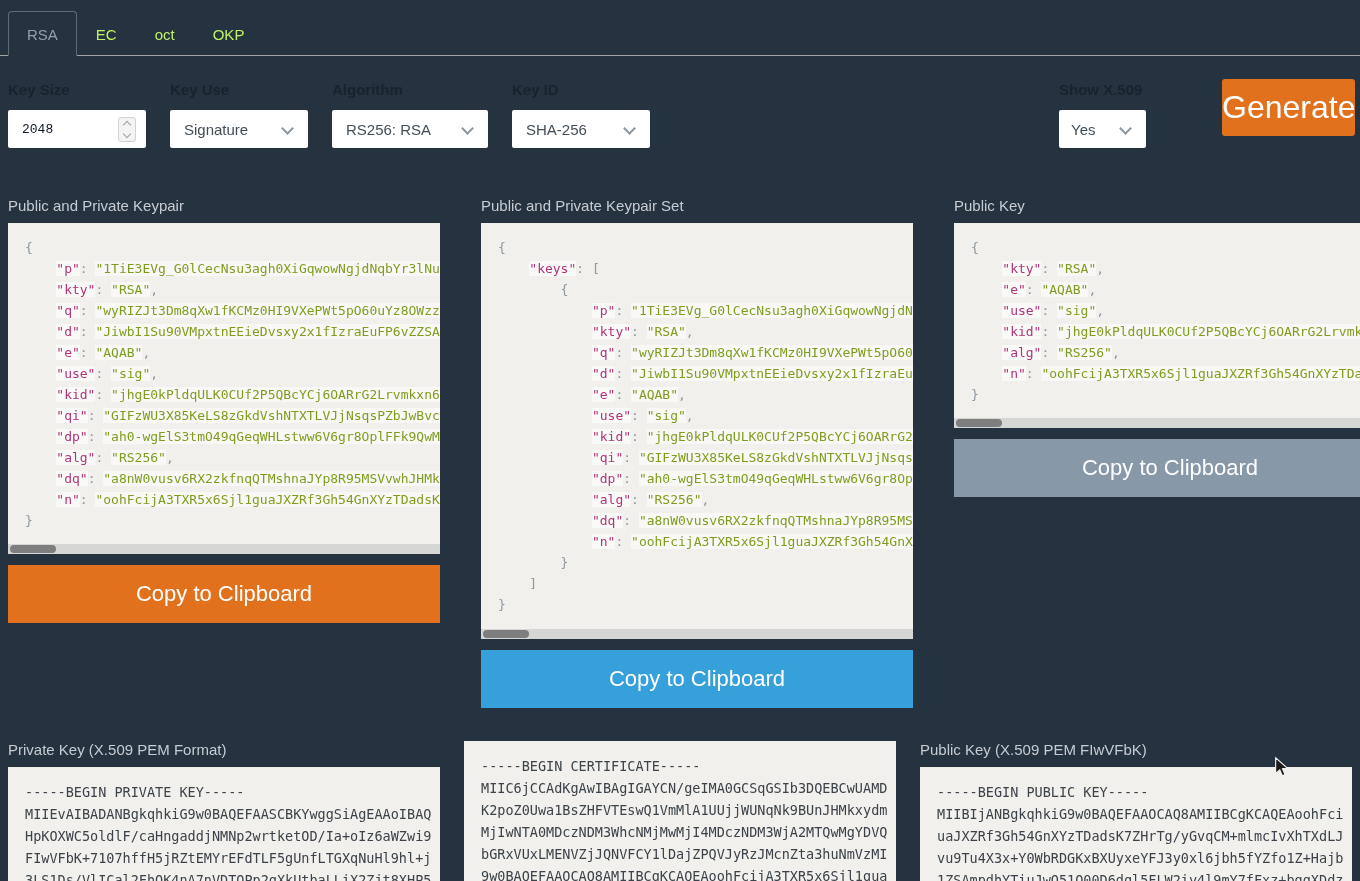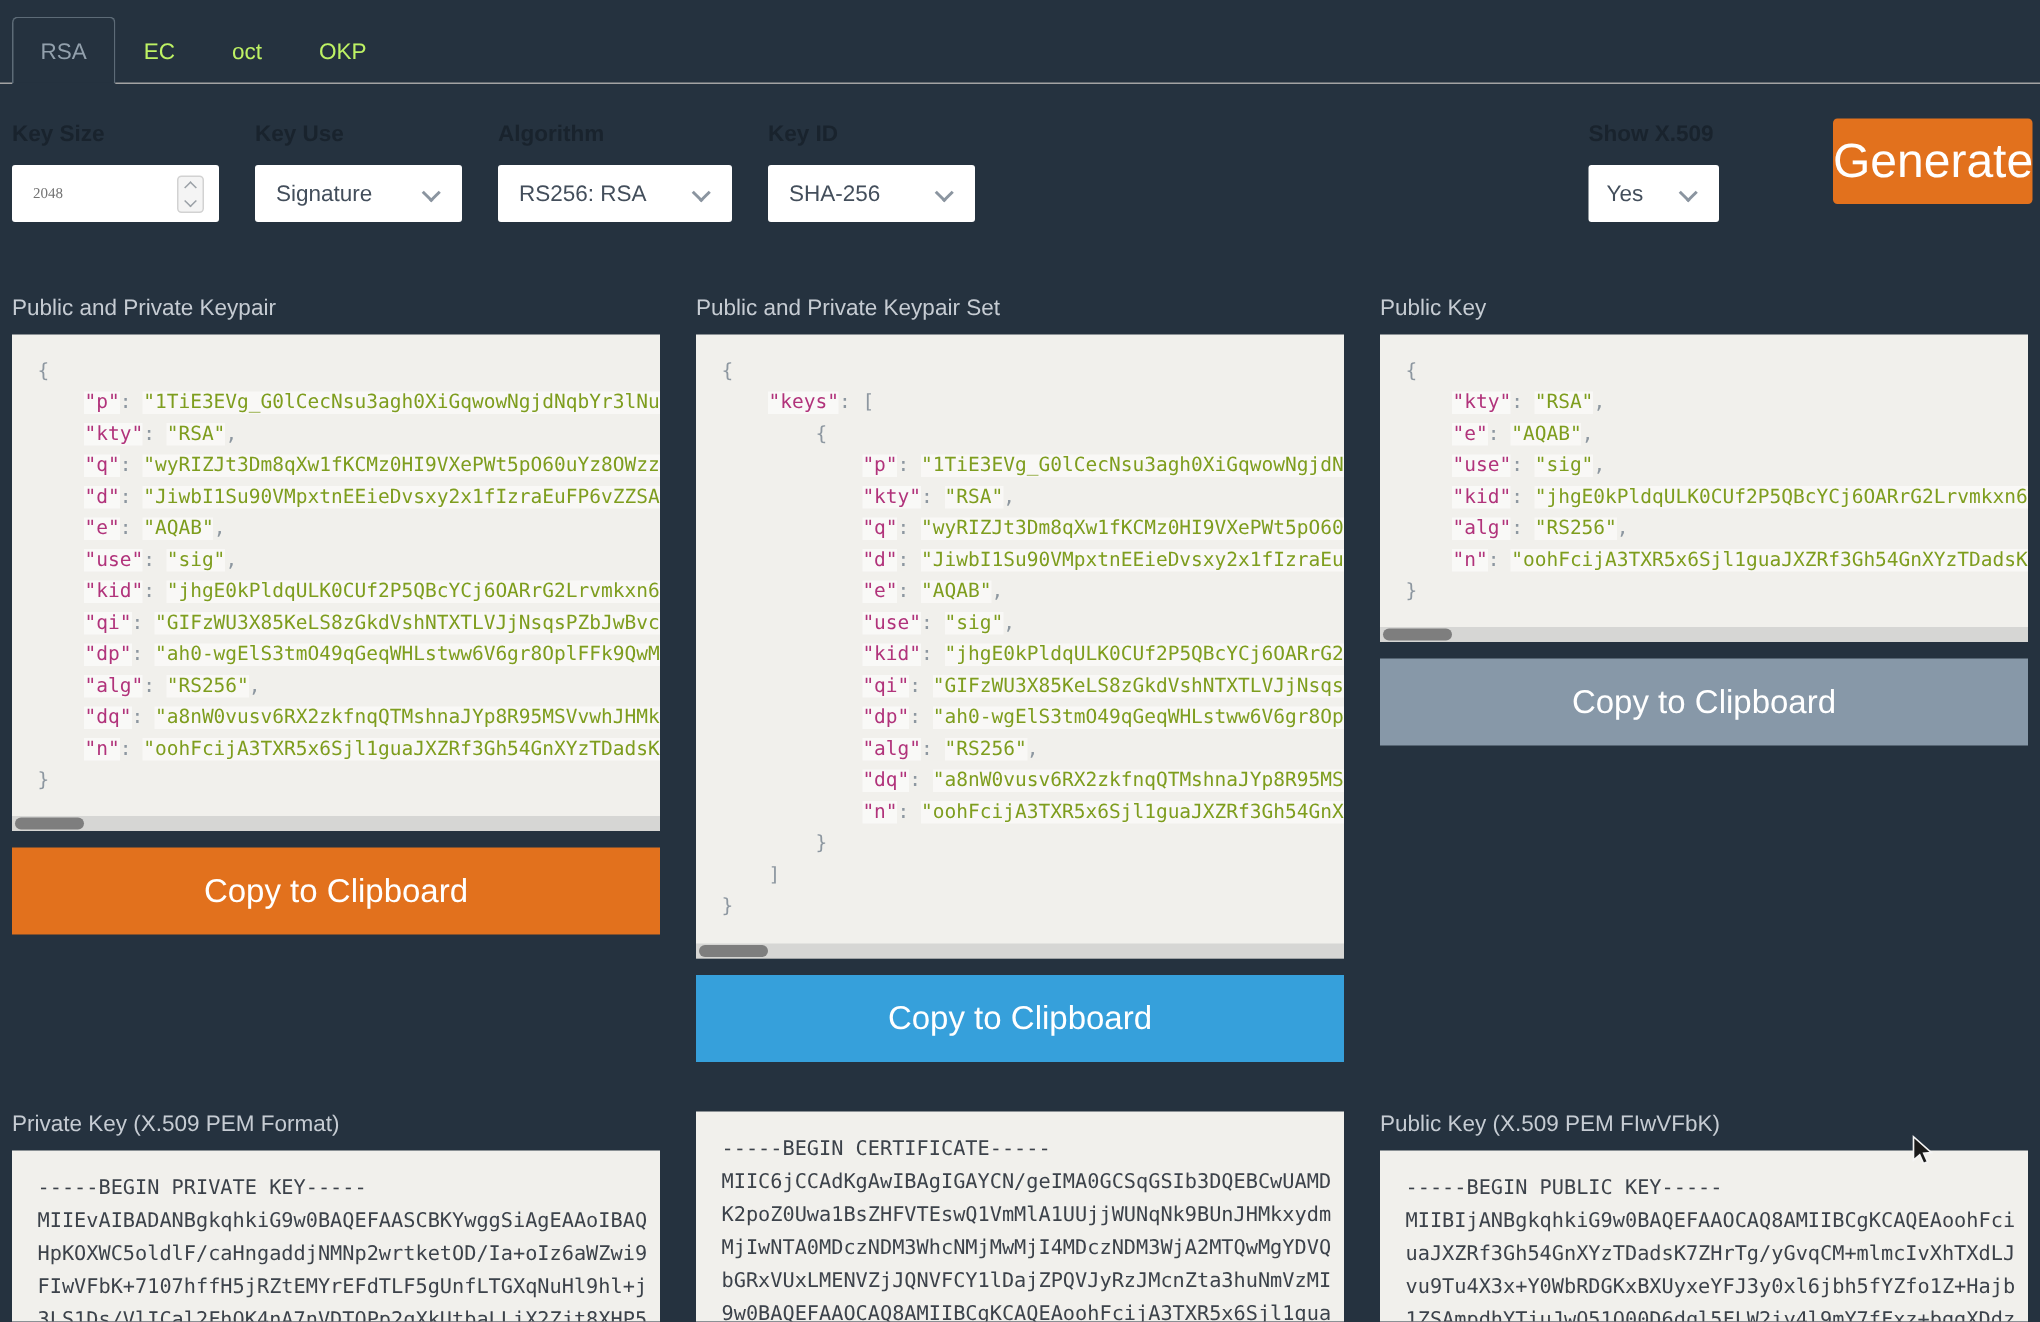--- a/index.html
+++ b/index.html
@@ -30,22 +30,22 @@
   .formrow { display:flex; align-items:flex-start; padding:25px 8px 20px 8px; }
   .field { margin-right:24px; }
   .field label { display:block; font-size:15px; font-weight:bold; color:#19232d; margin-bottom:12px; }
   .control {
     position:relative; height:38px; background:#fff; border-radius:2px;
     display:flex; align-items:center; padding-left:14px;
     font-size:15px; color:#434e5b; cursor:pointer;
   }
   .w138 { width:138px; } .w136 { width:156px; } .w87 { width:87px;padding-left:12px; }
   .control input {
-    border:none; outline:none; width:90px; font-size:10px; color:#737373;
-    font-family:Liberation Serif, serif; background:transparent;
+    border:none; outline:none; width:90px; font-size:13px; color:#0f172a;
+    font-family:Liberation Mono, monospace; background:transparent;
   }
   .chev {
     position:absolute; right:16px; top:14px; width:9px; height:9px;
     border-right:2px solid #8b95a0; border-bottom:2px solid #8b95a0;
     transform:rotate(45deg);
   }
   .spinner {
     position:absolute; right:10px; top:7px; width:18px; height:25px;
     background:#f4f4f4; border:1px solid #d2d2d2; border-radius:3px;
     display:flex; flex-direction:column; align-items:center; justify-content:center; gap:3px;
@@ -56,21 +56,21 @@
   .spin-dn { transform:rotate(45deg); margin-bottom:2px; }
 
   .x509 { margin-left:385px; }
   .gen-btn {
     margin-left:52px; margin-top:-2px; width:151px; height:57px;
     background:#e2711d; color:#fff; border:none; border-radius:3px;
     font-size:32px; font-family:inherit; cursor:pointer;
   }
 
   
-  .columns { display:flex; gap:24px; padding:0 8px; margin-top:29px; }
+  .columns { display:flex; gap:41px; padding:0 8px; margin-top:29px; }
   .bottomrow { display:flex; gap:24px; padding:0 8px; margin-top:33px; }
   .col { width:432px; display:flex; flex-direction:column; }
   .sec-title { font-size:15px; font-weight:normal; color:#c6ccd3; margin-bottom:9px; }
 
   .panel { position:relative; background:#f1f0ec; overflow:hidden; }
   .h331 { height:331px; } .h416 { height:416px; } .h205 { height:205px; } .h200 { height:200px; }
 
   .code {
     padding:14px 0 0 17px;
     font-family:"DejaVu Sans Mono", monospace;

